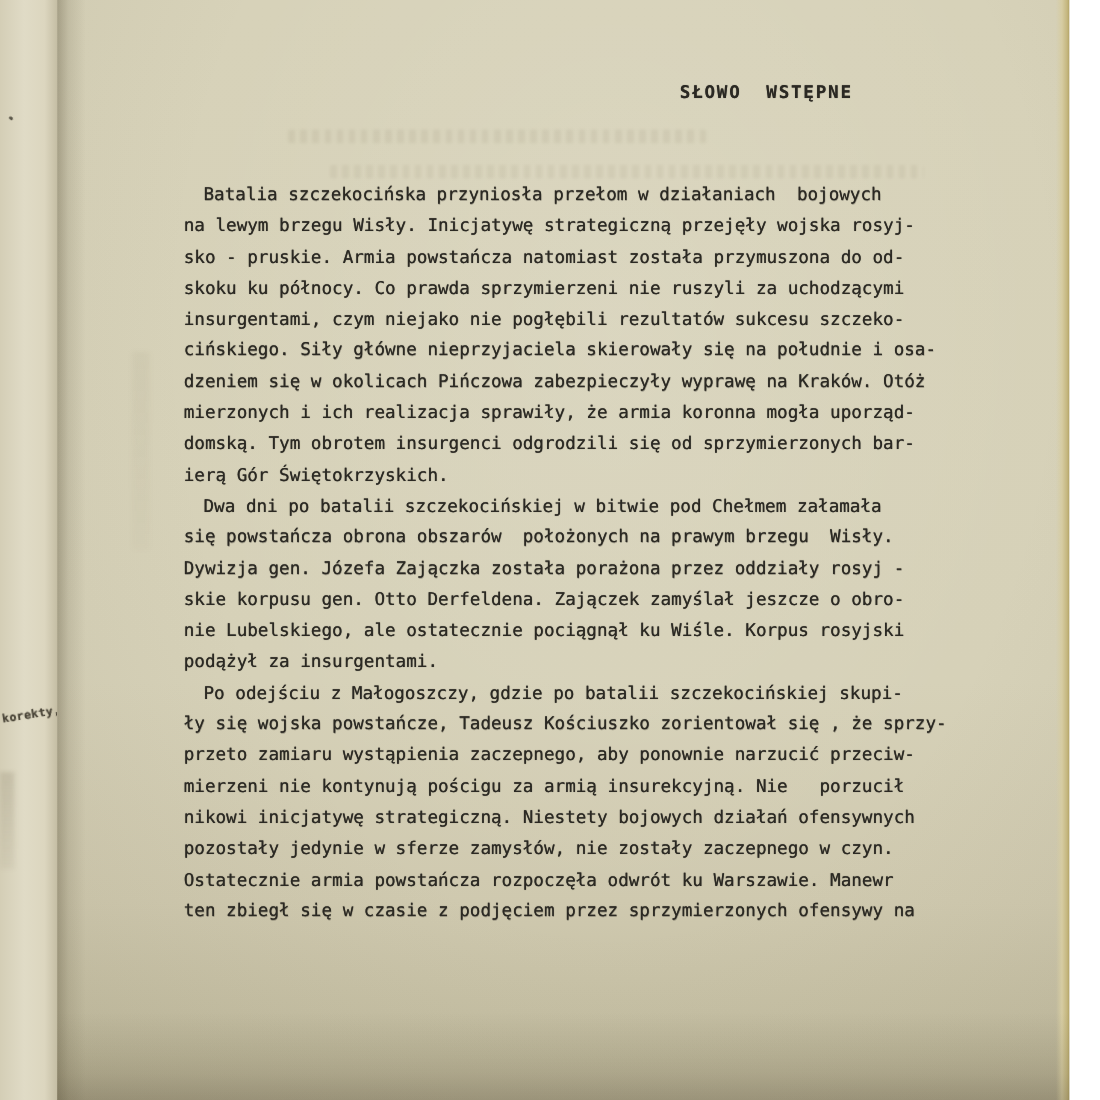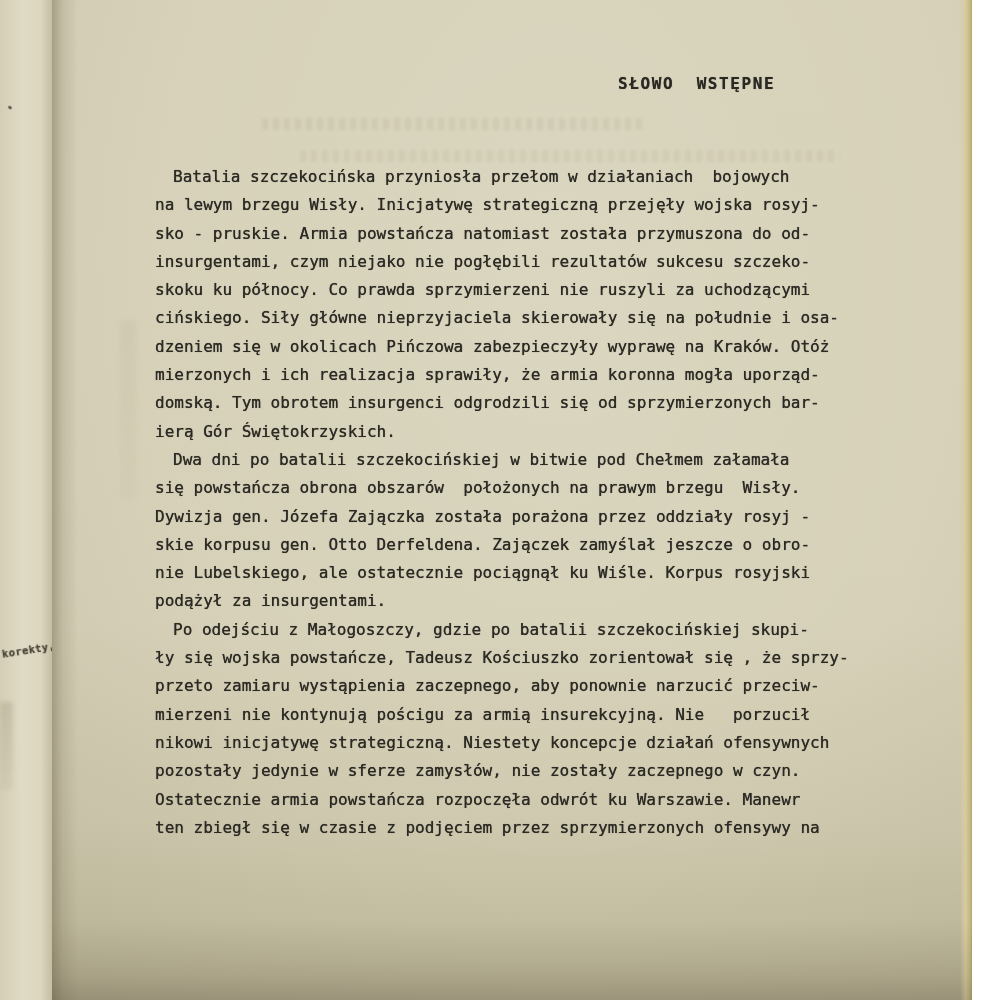--- a/index.html
+++ b/index.html
@@ -62,20 +62,21 @@
     text-shadow:0 0 .7px rgba(43,41,35,.85);
     margin-top:14px;
   }
   .text-block{
     position:absolute;left:155px;top:163px;width:730px;
     font-size:16px;color:var(--ink);
   }
   .text-block .line{
     height:28.3px;line-height:28.3px;white-space:pre;
     text-shadow:0 0 .7px rgba(43,41,35,.8), .3px .3px 0 rgba(43,41,35,.28);
+    margin-left:12px;
   }
   .text-block .line.indent{padding-left:18px;}
   
   .margin-note{
     position:absolute;left:1px;top:648px;
     font-size:10.5px;font-weight:bold;color:var(--ink-soft);
     transform:rotate(-9deg);transform-origin:left top;
     letter-spacing:.4px;
     text-shadow:0 0 .8px rgba(74,69,56,.7);
     filter:blur(.2px);
@@ -123,36 +124,36 @@
   <div class="ghost g1"></div>
   <div class="ghost g2"></div>
   <div class="ghost g3"></div>
 
   <div class="page-title">SŁOWO  WSTĘPNE</div>
 
   <div class="text-block">
       <div class="line indent">Batalia szczekocińska przyniosła przełom w działaniach  bojowych</div>
       <div class="line">na lewym brzegu Wisły. Inicjatywę strategiczną przejęły wojska rosyj-</div>
       <div class="line">sko - pruskie. Armia powstańcza natomiast została przymuszona do od-</div>
+      <div class="line">skoku ku północy. Co prawda sprzymierzeni nie ruszyli za uchodzącymi</div>
       <div class="line">insurgentami, czym niejako nie pogłębili rezultatów sukcesu szczeko-</div>
-      <div class="line">skoku ku północy. Co prawda sprzymierzeni nie ruszyli za uchodzącymi</div>
       <div class="line">cińskiego. Siły główne nieprzyjaciela skierowały się na południe i osa-</div>
       <div class="line">dzeniem się w okolicach Pińczowa zabezpieczyły wyprawę na Kraków. Otóż</div>
       <div class="line">mierzonych i ich realizacja sprawiły, że armia koronna mogła uporząd-</div>
       <div class="line">domską. Tym obrotem insurgenci odgrodzili się od sprzymierzonych bar-</div>
       <div class="line">ierą Gór Świętokrzyskich.</div>
       <div class="line indent">Dwa dni po batalii szczekocińskiej w bitwie pod Chełmem załamała</div>
       <div class="line">się powstańcza obrona obszarów  położonych na prawym brzegu  Wisły.</div>
       <div class="line">Dywizja gen. Józefa Zajączka została porażona przez oddziały rosyj -</div>
       <div class="line">skie korpusu gen. Otto Derfeldena. Zajączek zamyślał jeszcze o obro-</div>
       <div class="line">nie Lubelskiego, ale ostatecznie pociągnął ku Wiśle. Korpus rosyjski</div>
       <div class="line">podążył za insurgentami.</div>
       <div class="line indent">Po odejściu z Małogoszczy, gdzie po batalii szczekocińskiej skupi-</div>
       <div class="line">ły się wojska powstańcze, Tadeusz Kościuszko zorientował się , że sprzy-</div>
       <div class="line">przeto zamiaru wystąpienia zaczepnego, aby ponownie narzucić przeciw-</div>
       <div class="line">mierzeni nie kontynują pościgu za armią insurekcyjną. Nie   porzucił</div>
-      <div class="line">nikowi inicjatywę strategiczną. Niestety koncepcje działań ofensywnych</div>
+      <div class="line">nikowi inicjatywę strategiczną. Niestety bojowych działań ofensywnych</div>
       <div class="line">pozostały jedynie w sferze zamysłów, nie zostały zaczepnego w czyn.</div>
       <div class="line">Ostatecznie armia powstańcza rozpoczęła odwrót ku Warszawie. Manewr</div>
       <div class="line">ten zbiegł się w czasie z podjęciem przez sprzymierzonych ofensywy na</div>
     </div>
 
 </div>
 
 </body></html>

